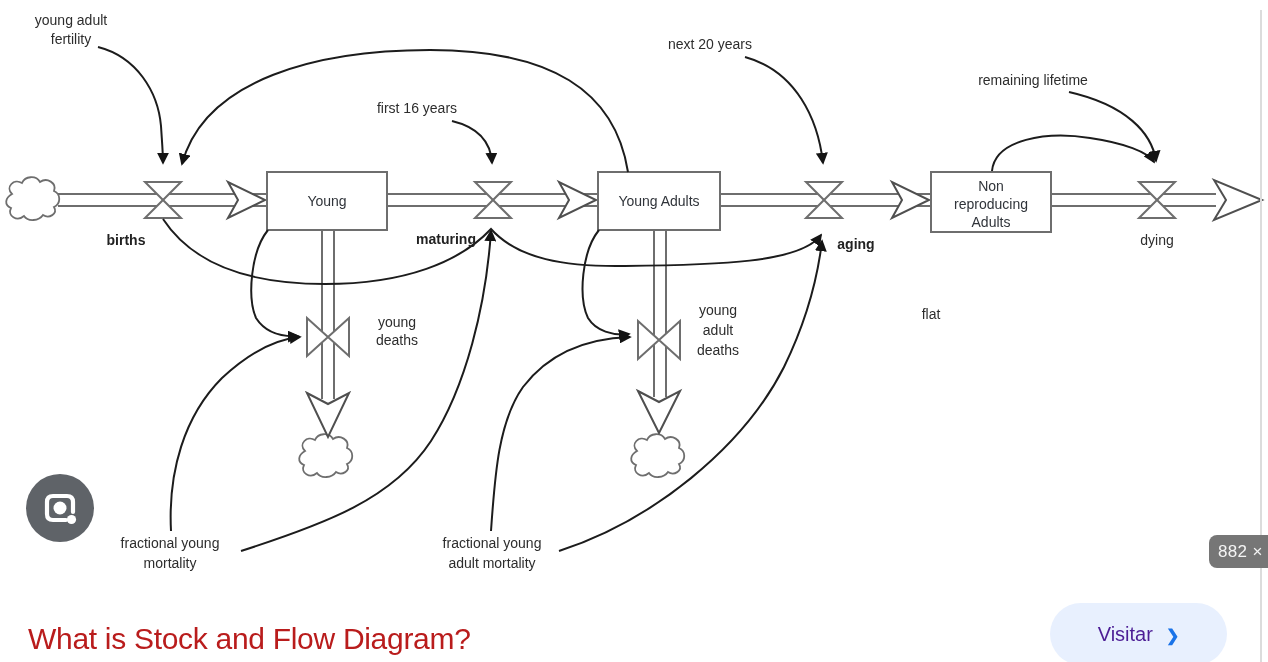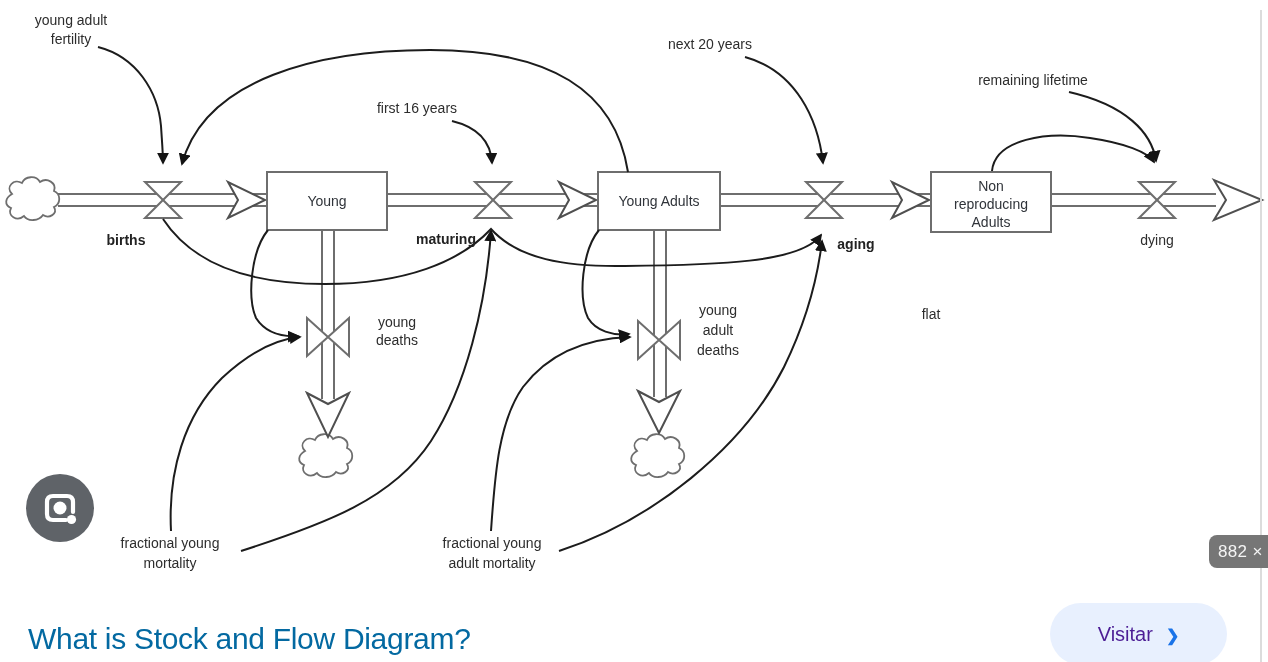--- a/index.html
+++ b/index.html
@@ -20,21 +20,21 @@
   #divider { position:absolute; left:1260px; top:10px; width:2px; height:652px; background:#dcdcdc; }
 
   #lens-button { position:absolute; left:26px; top:474px; width:68px; height:68px; border-radius:50%;
                  background:#5f6368; display:flex; align-items:center; justify-content:center; cursor:pointer; }
 
   #dimensions-badge { position:absolute; left:1162px; top:535px; width:97px; height:33px;
                       background:#767676; color:#f5f5f5; font-size:17px; letter-spacing:.3px;
                       border-radius:8px 3px 3px 8px; display:flex; align-items:center; justify-content:center;margin-left:47px; }
 
   #result-title { position:absolute; left:28px; top:622px; width:900px; font-size:30px; font-weight:400;
-                  color:#0369a1; letter-spacing:-0.3px; white-space:nowrap; cursor:pointer; }
+                  color:#b91c1c; letter-spacing:-0.3px; white-space:nowrap; cursor:pointer; }
 
   #visit-button { position:absolute; left:1050px; top:603px; width:177px; height:62px; border-radius:31px;
                   background:#e8f0fe; display:flex; align-items:center; justify-content:center; gap:13px; cursor:pointer; }
   #visit-button .vlabel { font-size:20px; color:#4c1d95; }
   #visit-button .vchev  { font-size:16px; color:#1a73e8; font-weight:700; transform:translateY(1px); }
 </style>
 </head>
 <body>
 
 <div id="screen">

